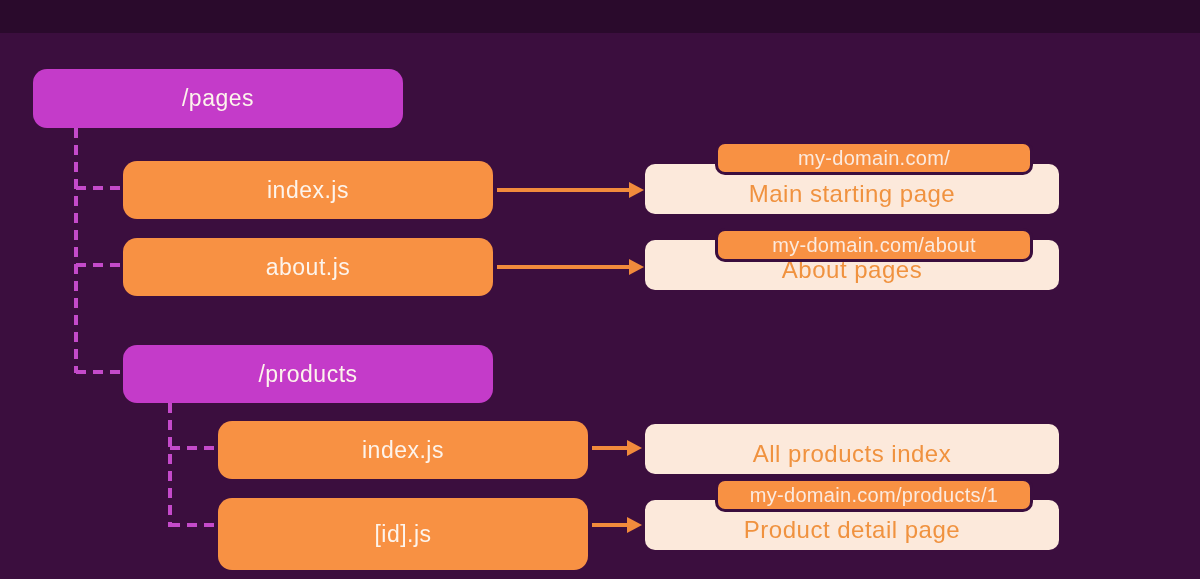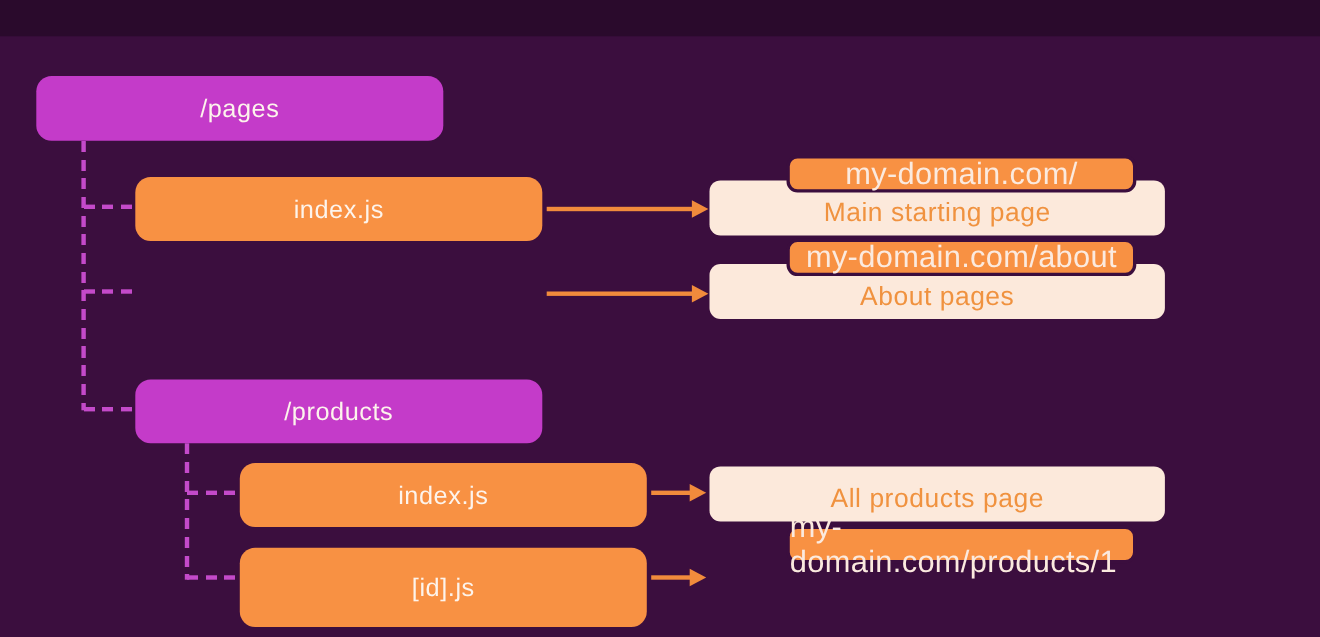--- a/index.html
+++ b/index.html
@@ -108,41 +108,44 @@
     width: 318px;
     height: 34px;
     left: 715px;
     background: var(--file);
     border: 3px solid var(--bg);
     border-radius: 10px;
     display: flex;
     align-items: center;
     justify-content: center;
     color: var(--badge-text);
-    font-size: 28px;
+    font-size: 20px;
     letter-spacing: 0.3px;
   }
   #badge1 { top: 108px; }
-  #badge2 { top: 184px; align-items: center; }
+  #badge2 { top: 195px; align-items: center; }
   #badge3 { top: 368px; }
   #badge4 { top: 445px; }
 </style>
 </head>
 <body>
 
 <div class="canvas">
 
   <div class="node folder" id="node-pages">
     <span>/pages</span>
   </div>
 
   <div class="node file" id="node-index1">
     <span>index.js</span>
   </div>
 
+  <div class="node file" id="node-about">
+    <span>about.js</span>
+  </div>
 
   <div class="node folder" id="node-products">
     <span>/products</span>
   </div>
 
   <div class="node file" id="node-index2">
     <span>index.js</span>
   </div>
 
   <div class="node file" id="node-idjs">
@@ -174,20 +177,23 @@
   </div>
 
   <div class="card" id="card2">
     <span>About pages</span>
   </div>
   <div class="badge" id="badge2">
     <span>my-domain.com/about</span>
   </div>
 
   <div class="card" id="card3">
-    <span>All products page</span>
+    <span>All products index</span>
   </div>
 
+  <div class="card" id="card4">
+    <span>Product detail page</span>
+  </div>
   <div class="badge" id="badge4">
     <span>my-domain.com/products/1</span>
   </div>
 
 </div>
 
 </body></html>

